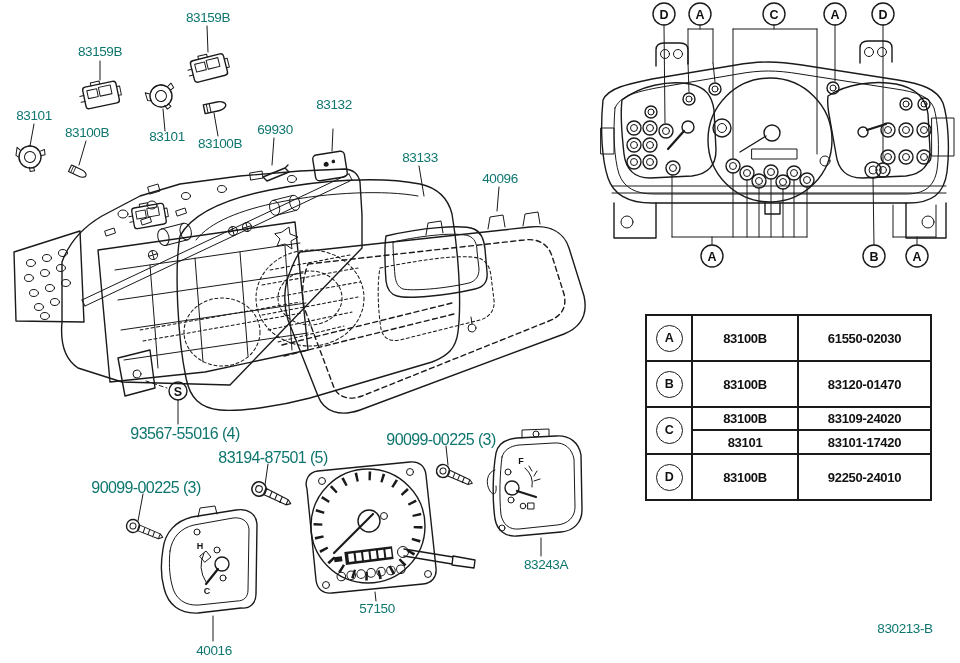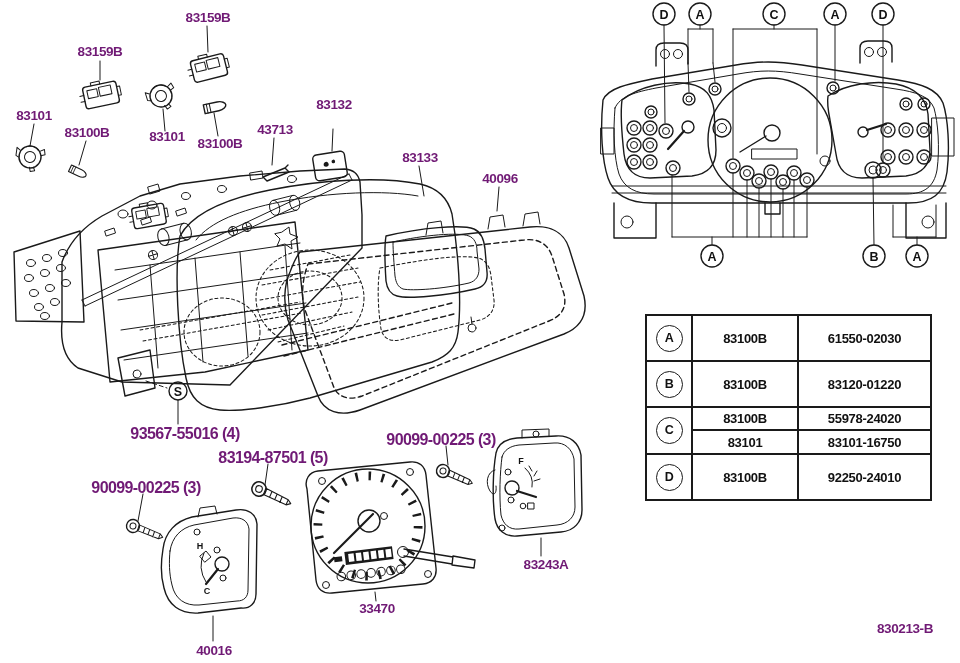--- a/index.html
+++ b/index.html
@@ -9,22 +9,22 @@
   .ln{fill:none;stroke:#1a1a1a;stroke-width:1.4;stroke-linejoin:round;stroke-linecap:round;}
   .thin{stroke-width:1;}
   .th2{stroke-width:2.2;}
   .dash{stroke-dasharray:5 3.5;}
   .dashf{stroke-dasharray:3 2.6;stroke-width:1.05;}
   .fillb{fill:#1a1a1a;stroke:none;}
   .ct{font-family:"Liberation Sans",sans-serif;font-size:12.5px;font-weight:700;
       text-anchor:middle;fill:#111;}
   .gm{font-family:"Liberation Sans",sans-serif;font-size:9px;font-weight:700;
       text-anchor:middle;fill:#111;}
-  .lbl{position:absolute;transform:translateX(-50%);font-size:13.5px;font-weight:700;
-       letter-spacing:-0.4px;white-space:nowrap;color:#701a75;}
+  .lbl{position:absolute;transform:translateX(-50%);font-size:13.5px;font-weight:400;
+       letter-spacing:-0.4px;white-space:nowrap;color:#0f766e;}
   .lbl.small{font-size:16px;letter-spacing:-0.6px;}
   .parts-table{position:absolute;left:645px;top:314px;border-collapse:collapse;table-layout:fixed;}
   .parts-table td{border:2px solid #1a1a1a;text-align:center;vertical-align:middle;
        font-size:13px;font-weight:700;padding:0;letter-spacing:-0.3px;}
   .circ{display:inline-block;width:25px;height:25px;border:1.7px solid #1a1a1a;border-radius:50%;
        line-height:24px;font-size:12.5px;font-weight:700;text-align:center;}
   .h46 td{height:44px;} .h22{height:21px;} .h23{height:22px;}
 </style>
 </head>
 <body>
@@ -341,58 +341,58 @@
     </g>
   </g>
 </svg>
 
 <div class="lbl" style="left:208px;top:10px">83159B</div>
 <div class="lbl" style="left:100px;top:44px">83159B</div>
 <div class="lbl" style="left:34px;top:108px">83101</div>
 <div class="lbl" style="left:87px;top:125px">83100B</div>
 <div class="lbl" style="left:167px;top:129px">83101</div>
 <div class="lbl" style="left:220px;top:136px">83100B</div>
-<div class="lbl" style="left:275px;top:122px">43713</div>
+<div class="lbl" style="left:275px;top:122px">69930</div>
 <div class="lbl" style="left:334px;top:97px">83132</div>
 <div class="lbl" style="left:420px;top:150px">83133</div>
 <div class="lbl" style="left:500px;top:171px">40096</div>
 <div class="lbl small" style="left:185px;top:425px">93567-55016 (4)</div>
 <div class="lbl small" style="left:273px;top:449px">83194-87501 (5)</div>
 <div class="lbl small" style="left:146px;top:479px">90099-00225 (3)</div>
 <div class="lbl small" style="left:441px;top:431px">90099-00225 (3)</div>
-<div class="lbl" style="left:377px;top:601px">33470</div>
+<div class="lbl" style="left:377px;top:601px">57150</div>
 <div class="lbl" style="left:546px;top:557px">83243A</div>
 <div class="lbl" style="left:214px;top:643px">40016</div>
 <div class="lbl" style="left:905px;top:621px">830213-B</div>
 
 <table class="parts-table">
   <colgroup>
         <col style="width:46px">
         <col style="width:106px">
         <col style="width:133px">
       </colgroup>
   <tbody>
     <tr class="h46">
       <td><span class="circ">A</span></td>
       <td>83100B</td>
       <td>61550-02030</td>
     </tr>
     <tr class="h46">
       <td><span class="circ">B</span></td>
       <td>83100B</td>
-      <td>83120-01220</td>
+      <td>83120-01470</td>
     </tr>
     <tr>
       <td class="h22" rowspan="2"><span class="circ">C</span></td>
       <td class="h22">83100B</td>
-      <td class="h22">55978-24020</td>
+      <td class="h22">83109-24020</td>
     </tr>
     <tr>
       <td class="h23">83101</td>
-      <td class="h23">83101-16750</td>
+      <td class="h23">83101-17420</td>
     </tr>
     <tr class="h46">
       <td><span class="circ">D</span></td>
       <td>83100B</td>
       <td>92250-24010</td>
     </tr>
   </tbody>
 </table>
 
 </div>

